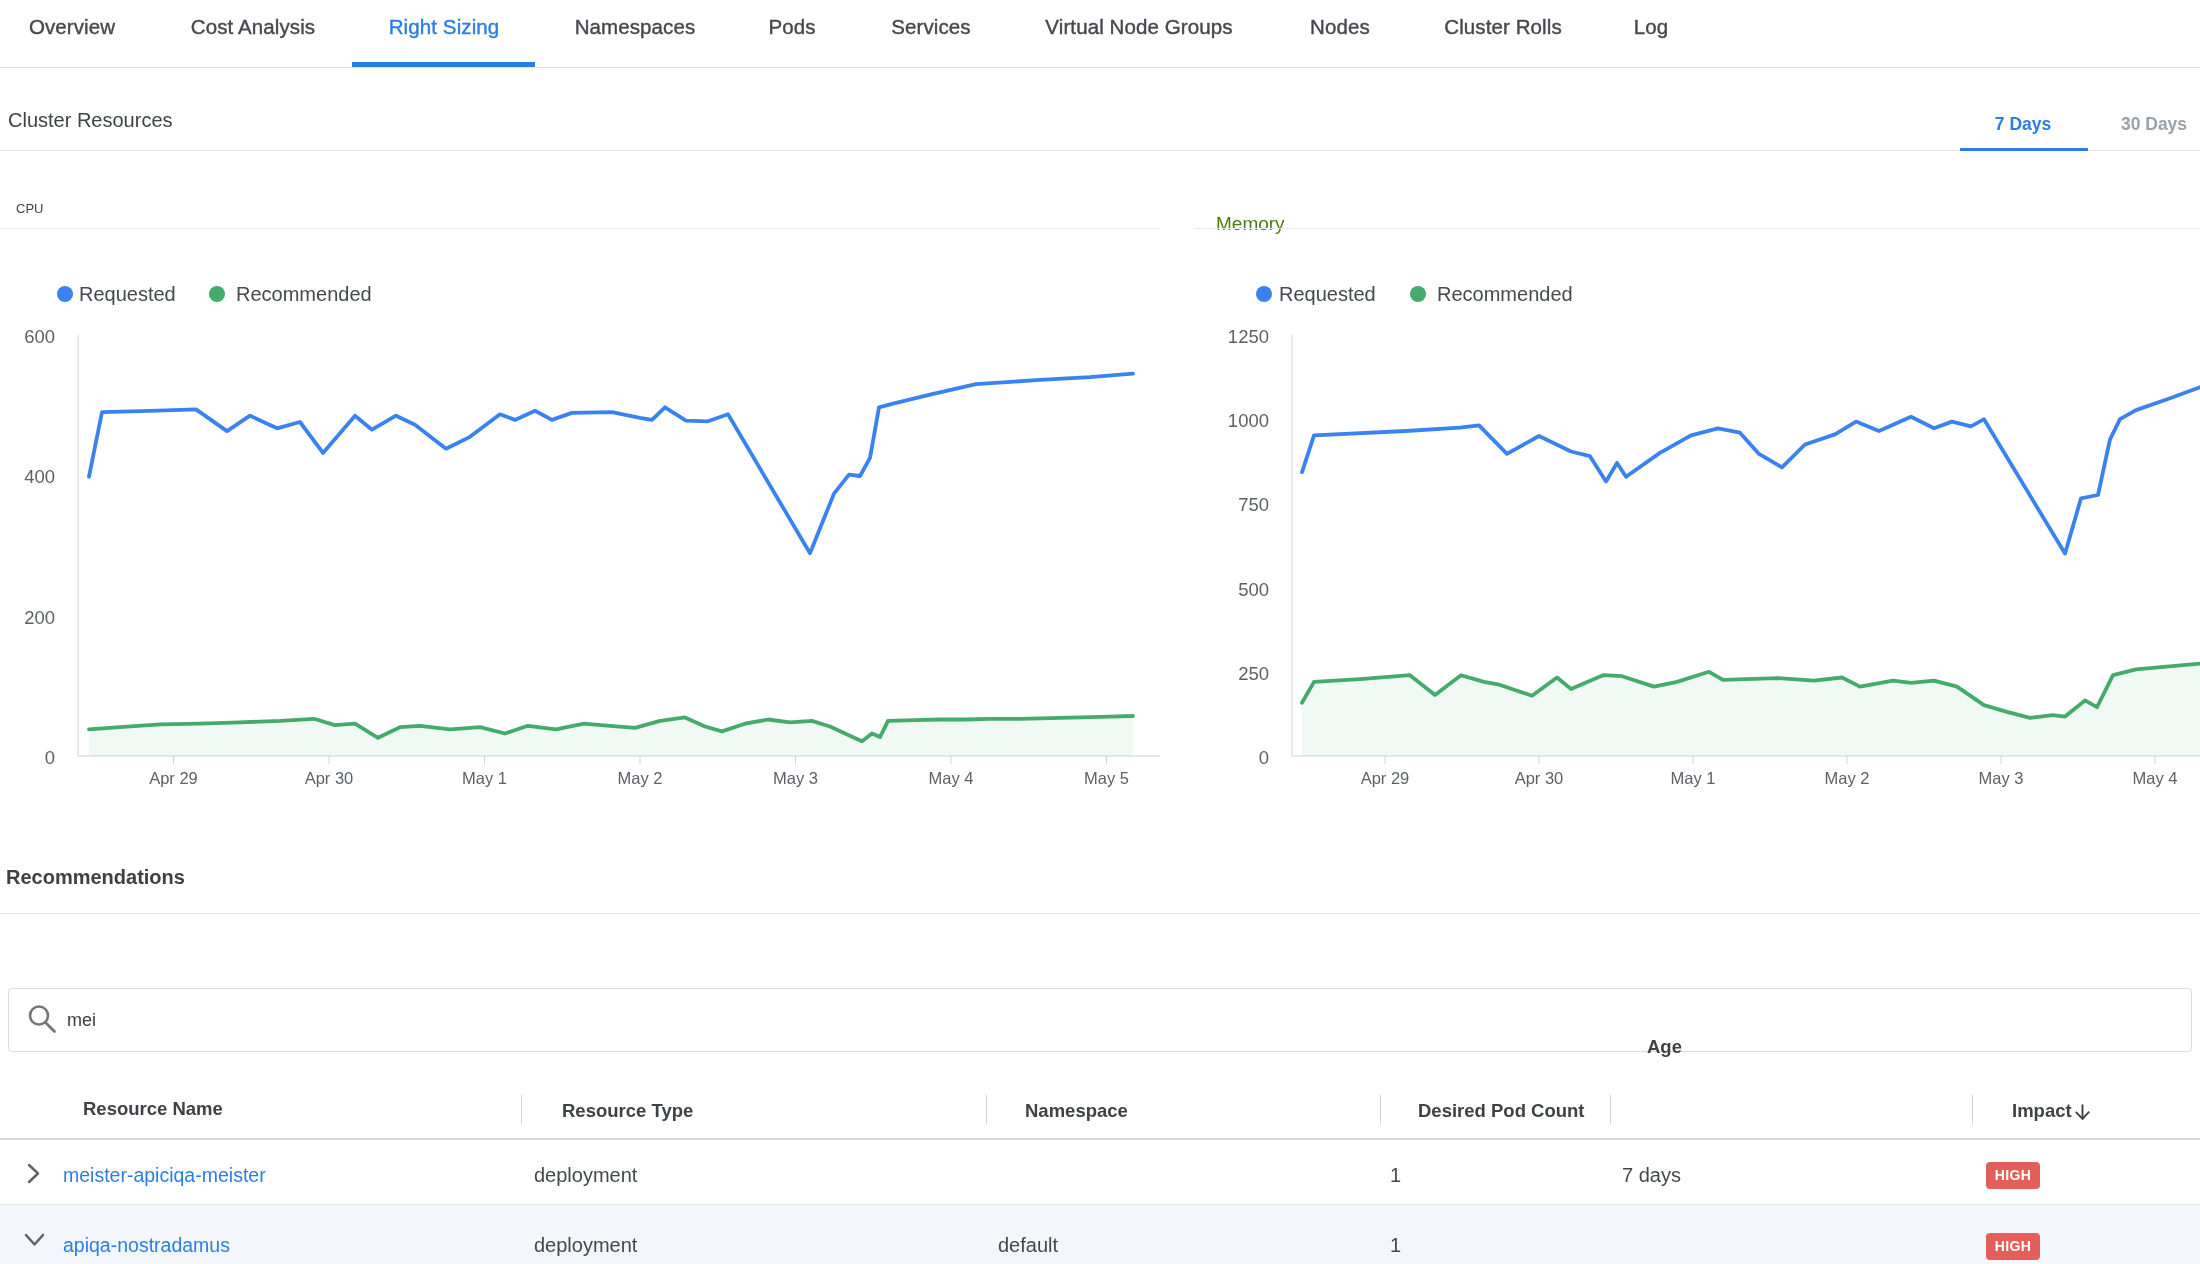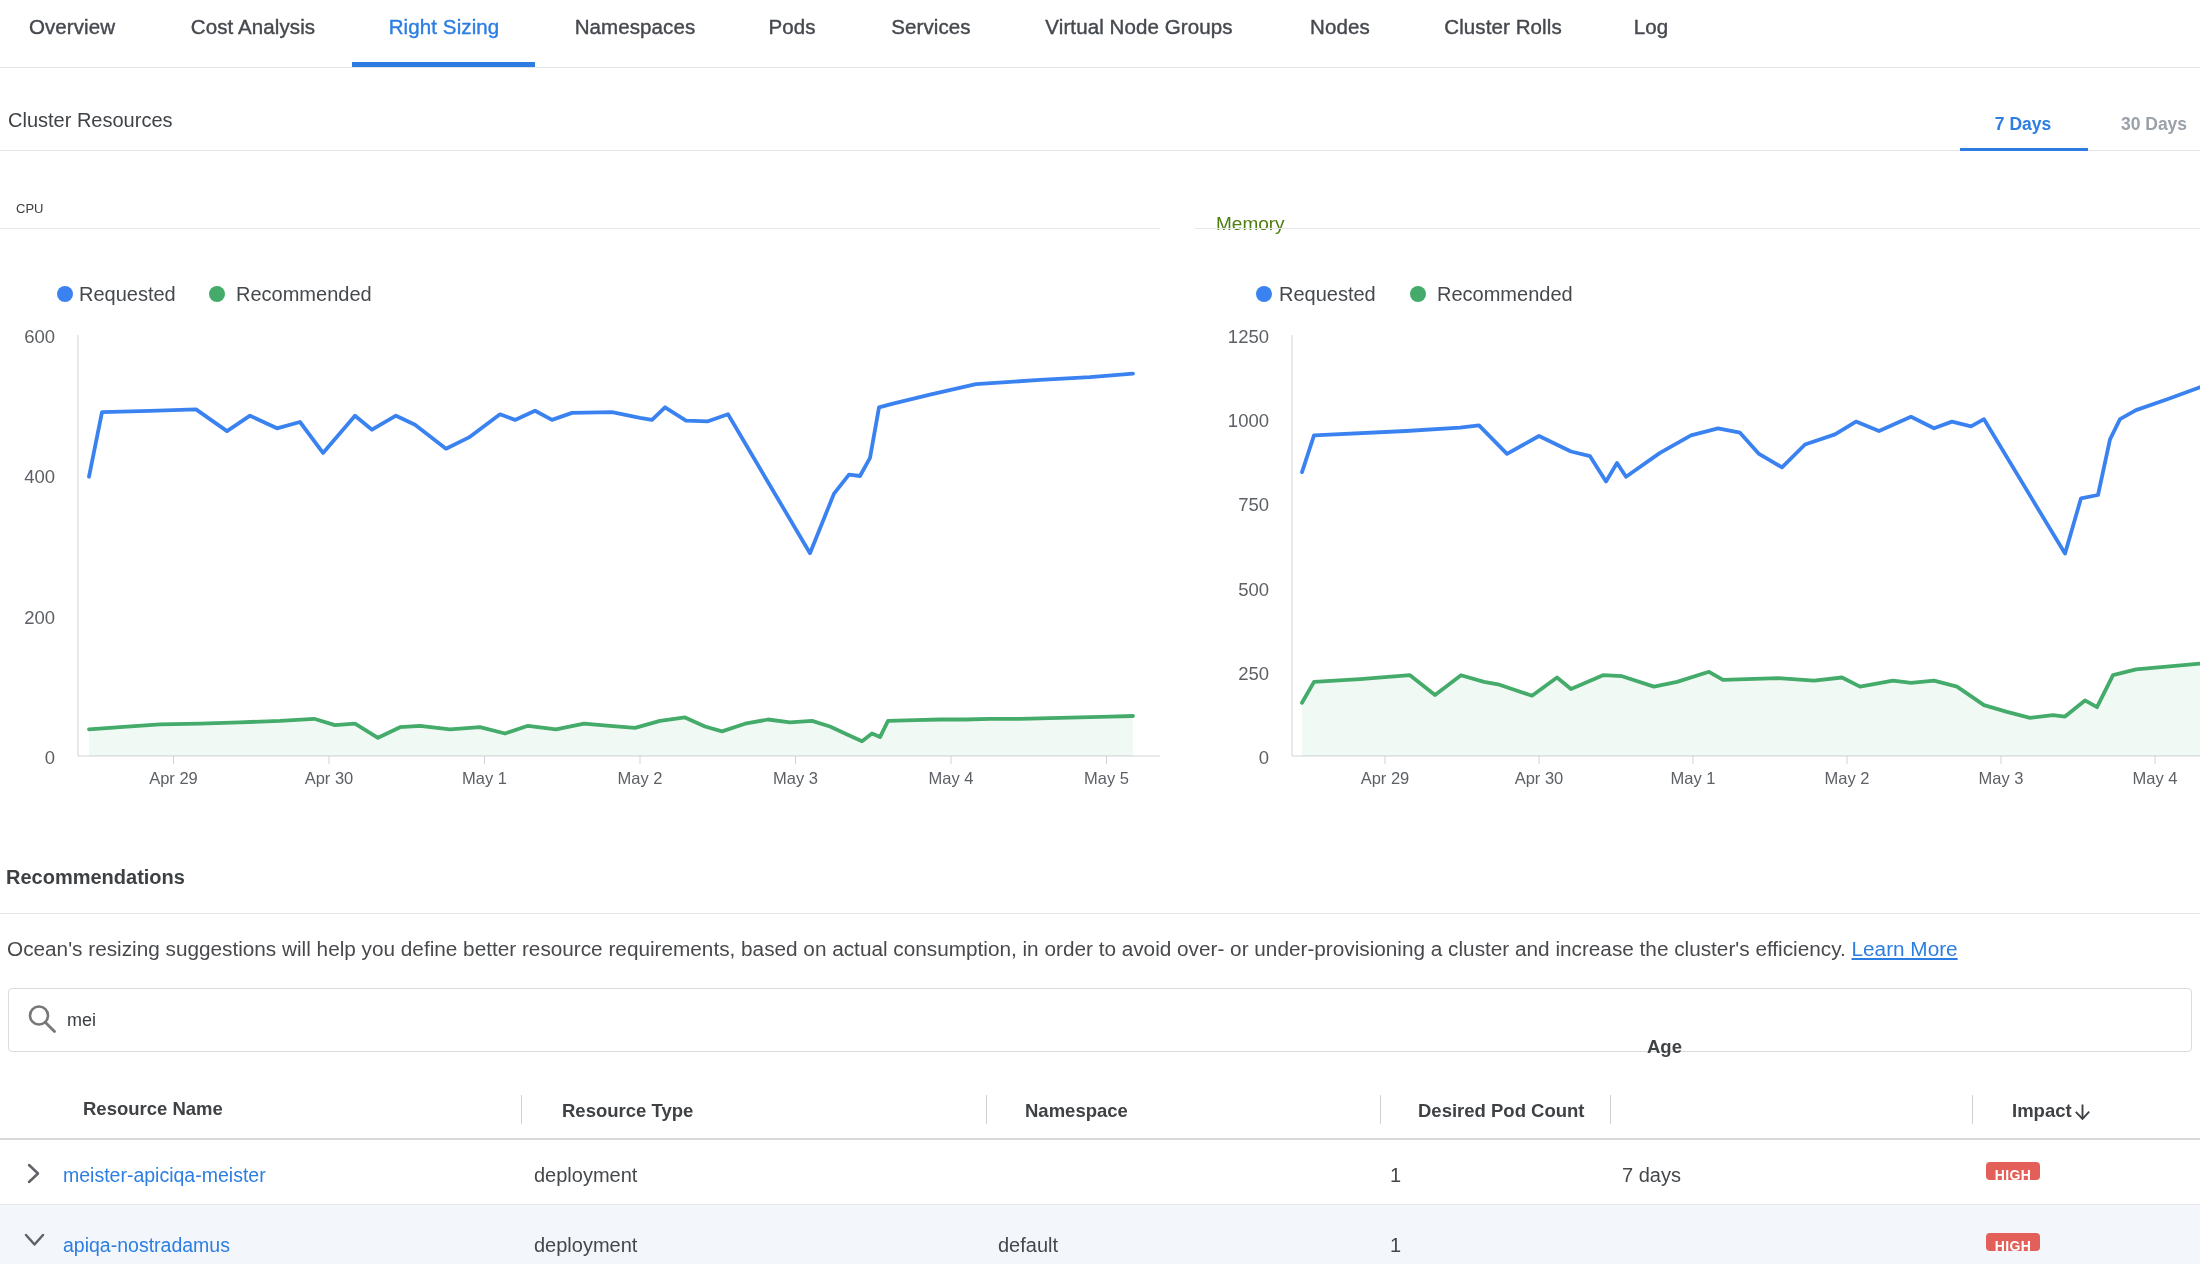--- a/index.html
+++ b/index.html
@@ -8,21 +8,21 @@
 #page { position:relative; width:2200px; height:1264px; }
 .abs { position:absolute; }
 .hline { position:absolute; height:1px; background:#e7e8ea; left:0; width:2200px; }
 .tab { position:absolute; top:27px; transform:translate(-50%,-50%); font-size:20.5px; -webkit-text-stroke:0.4px currentColor;
   color:#45494e; white-space:nowrap; letter-spacing:0.1px; }
 .tab.active { color:#2c7ee2; }
 .cell { position:absolute; font-size:20px; color:#45484b; white-space:nowrap; }
 .hdr { position:absolute; font-size:18.5px; font-weight:bold; color:#3e4245; white-space:nowrap;margin-left:20px; }
 .sep { position:absolute; width:1px; height:29px; background:#cfd1d4; top:1095px; }
 .link { color:#2c7ee2; }
-.badge { position:absolute; width:54px; height:18px; background:#e3605a; border-radius:4px;
+.badge { position:absolute; width:54px; height:27px; background:#e3605a; border-radius:4px;
   color:#fff; font-size:14px; font-weight:bold; text-align:center; line-height:26px;
   letter-spacing:0.4px; }
 </style>
 </head>
 <body>
 <div id="page">
 
 <div class="tab" style="left:72px">Overview</div>
     <div class="tab" style="left:253px">Cost Analysis</div>
     <div class="tab active" style="left:444px">Right Sizing</div>
@@ -109,21 +109,20 @@
         <text x="960" y="464" text-anchor="middle" font-size="16.5" fill="#5d6166">May 4</text>
         <text x="1114" y="464" text-anchor="middle" font-size="16.5" fill="#5d6166">May 5</text>
         <path d="M 107,436 L 107,382.8 L 119,361.9 L 165,359.2 L 215,355.2 L 240,375.0 L 266,355.2 L 289,361.9 L 303,364.3 L 337,375.7 L 362,357.5 L 376,369.0 L 408,355.2 L 427,356.2 L 459,366.6 L 482,361.9 L 514,351.8 L 528,359.9 L 583,358.2 L 619,360.6 L 647,357.5 L 665,366.6 L 698,360.6 L 716,362.9 L 739,360.6 L 762,366.6 L 789,385.1 L 812,391.9 L 835,397.9 L 858,395.2 L 870,396.6 L 890,380.4 L 902,387.2 L 918,355.2 L 941,349.4 L 1005,343.7 L 1065,340.0 L 1105,338.3 L 1105,436 Z" fill="rgba(77,178,113,0.08)"></path>
         <polyline points="107,382.8 119,361.9 165,359.2 215,355.2 240,375.0 266,355.2 289,361.9 303,364.3 337,375.7 362,357.5 376,369.0 408,355.2 427,356.2 459,366.6 482,361.9 514,351.8 528,359.9 583,358.2 619,360.6 647,357.5 665,366.6 698,360.6 716,362.9 739,360.6 762,366.6 789,385.1 812,391.9 835,397.9 858,395.2 870,396.6 890,380.4 902,387.2 918,355.2 941,349.4 1005,343.7 1065,340.0 1105,338.3" fill="none" stroke="#44ab6a" stroke-width="3.8" stroke-linejoin="round" stroke-linecap="round"></polyline>
         <polyline points="107,152.1 119,115.4 211,111.0 265,107.6 284,105.3 312,133.9 344,116.0 376,131.5 395,136.2 411,161.5 422,143.0 431,156.8 465,132.9 496,115.4 523,108.3 545,112.7 564,133.9 587,147.4 610,124.5 640,114.4 661,101.6 684,111.0 716,96.8 739,108.3 757,101.6 776,106.3 789,99.2 870,233.6 886,178.3 903,175.0 915,119.4 925,99.2 941,90.1 973,79.0 1005,67.2 1045,61.5 1105,56.1" fill="none" stroke="#3b82f1" stroke-width="3.8" stroke-linejoin="round" stroke-linecap="round"></polyline>
       </svg>
     </div>
 
 <div class="abs" style="left:6px;top:866px;font-size:20px;font-weight:bold;color:#3d4144">Recommendations</div>
 <div class="hline" style="top:913px"></div>
-<div class="abs" style="left:7px;top:937px;font-size:20.75px;color:#47494c;white-space:nowrap">Ocean's resizing suggestions will help you define better resource requirements, based on actual consumption, in order to avoid over- or under-provisioning a cluster and increase the cluster's efficiency. <span class="link" style="text-decoration:underline">Learn More</span></div>
 
 <div class="abs" style="left:8px;top:988px;width:2184px;height:64px;border:1px solid #d9dbdd;border-radius:4px"></div>
 <svg class="abs" style="left:27px;top:1003px" width="32" height="32" viewBox="0 0 32 32">
   <circle cx="12" cy="12.5" r="9" fill="none" stroke="#757779" stroke-width="2.6"></circle>
   <line x1="18.5" y1="19.5" x2="27.5" y2="28.5" stroke="#757779" stroke-width="2.8" stroke-linecap="round"></line>
 </svg>
 <div class="abs" style="left:67px;top:1010px;font-size:18px;color:#3a3d40">mei</div>
 
 <div class="hdr" style="left:63px;top:1098px">Resource Name</div>
 <div class="hdr" style="left:542px;top:1100px">Resource Type</div>

